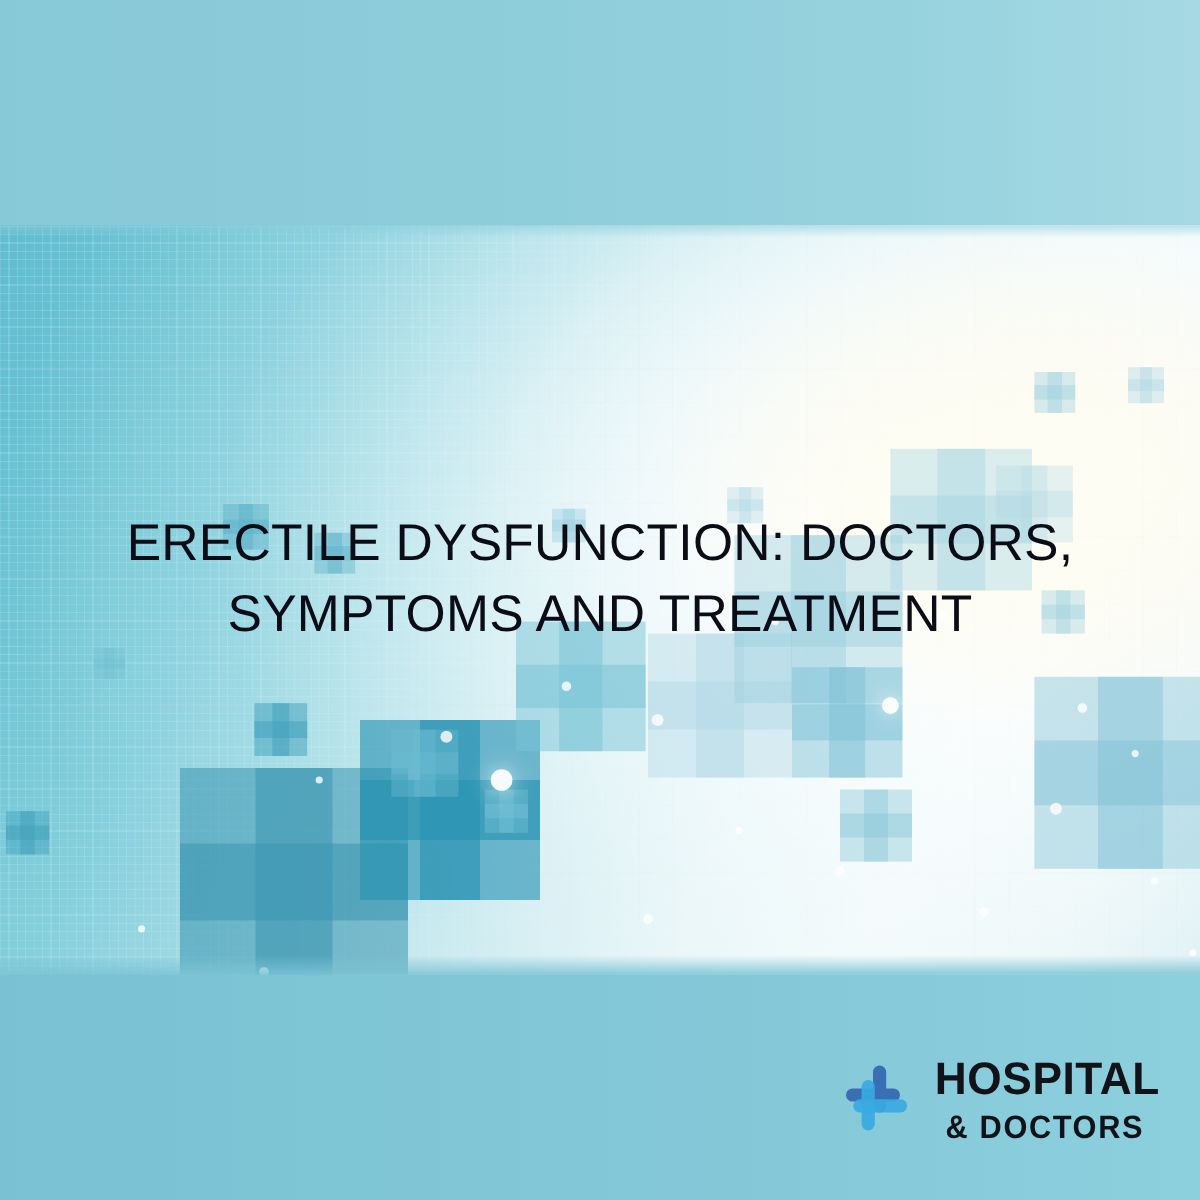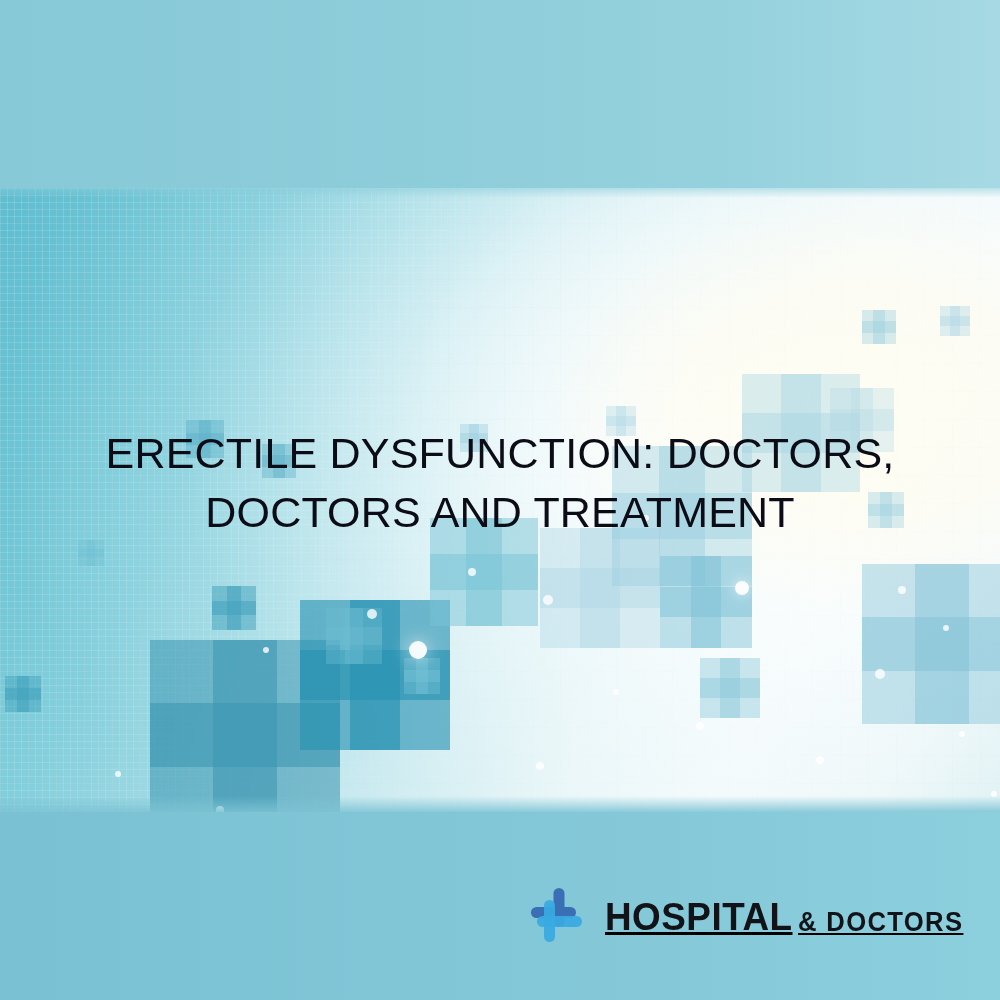--- a/index.html
+++ b/index.html
@@ -145,25 +145,24 @@
   #logo-mark {
     position: relative;
     width: 74px;
     height: 74px;
     flex: 0 0 74px;
   }
   #logo-mark svg { display: block; width: 74px; height: 74px; }
 
   #logo-text {
     display: flex;
-    flex-direction: row;
-    align-items: flex-end;
+    flex-direction: column;
+    align-items: center;
     justify-content: center;
     line-height: 1;
-    text-decoration: underline;
   }
   #logo-primary {
     color: #121318;
     font-family: "Liberation Sans", sans-serif;
     font-weight: 700;
     font-size: 38px;
     letter-spacing: 0.5px;
     transform: scaleX(0.97);
     transform-origin: left center;
   }
@@ -233,21 +232,21 @@
         <div class="dot" style="left: 263px; top: 459px; width: 6px; height: 6px; opacity: 0.8; box-shadow: none;"></div>
       </div>
     <div id="hero-fade-top"></div>
     <div id="hero-fade-bottom"></div>
   </div>
 
   <div class="band" id="band-bottom"></div>
 
   <div id="title-block">
     <span class="title-line">ERECTILE DYSFUNCTION: DOCTORS,</span>
-    <span class="title-line">DOCTORS AND TREATMENT</span>
+    <span class="title-line">SYMPTOMS AND TREATMENT</span>
   </div>
 
   <div id="logo">
     <span id="logo-mark">
       <svg viewBox="0 0 74 74" xmlns="http://www.w3.org/2000/svg" aria-hidden="true">
 
         <g fill="#3b6fb5">
           <rect x="36.5" y="8" width="11" height="39" rx="5.5"></rect>
           <rect x="14" y="27" width="45" height="11" rx="5.5"></rect>
         </g>

